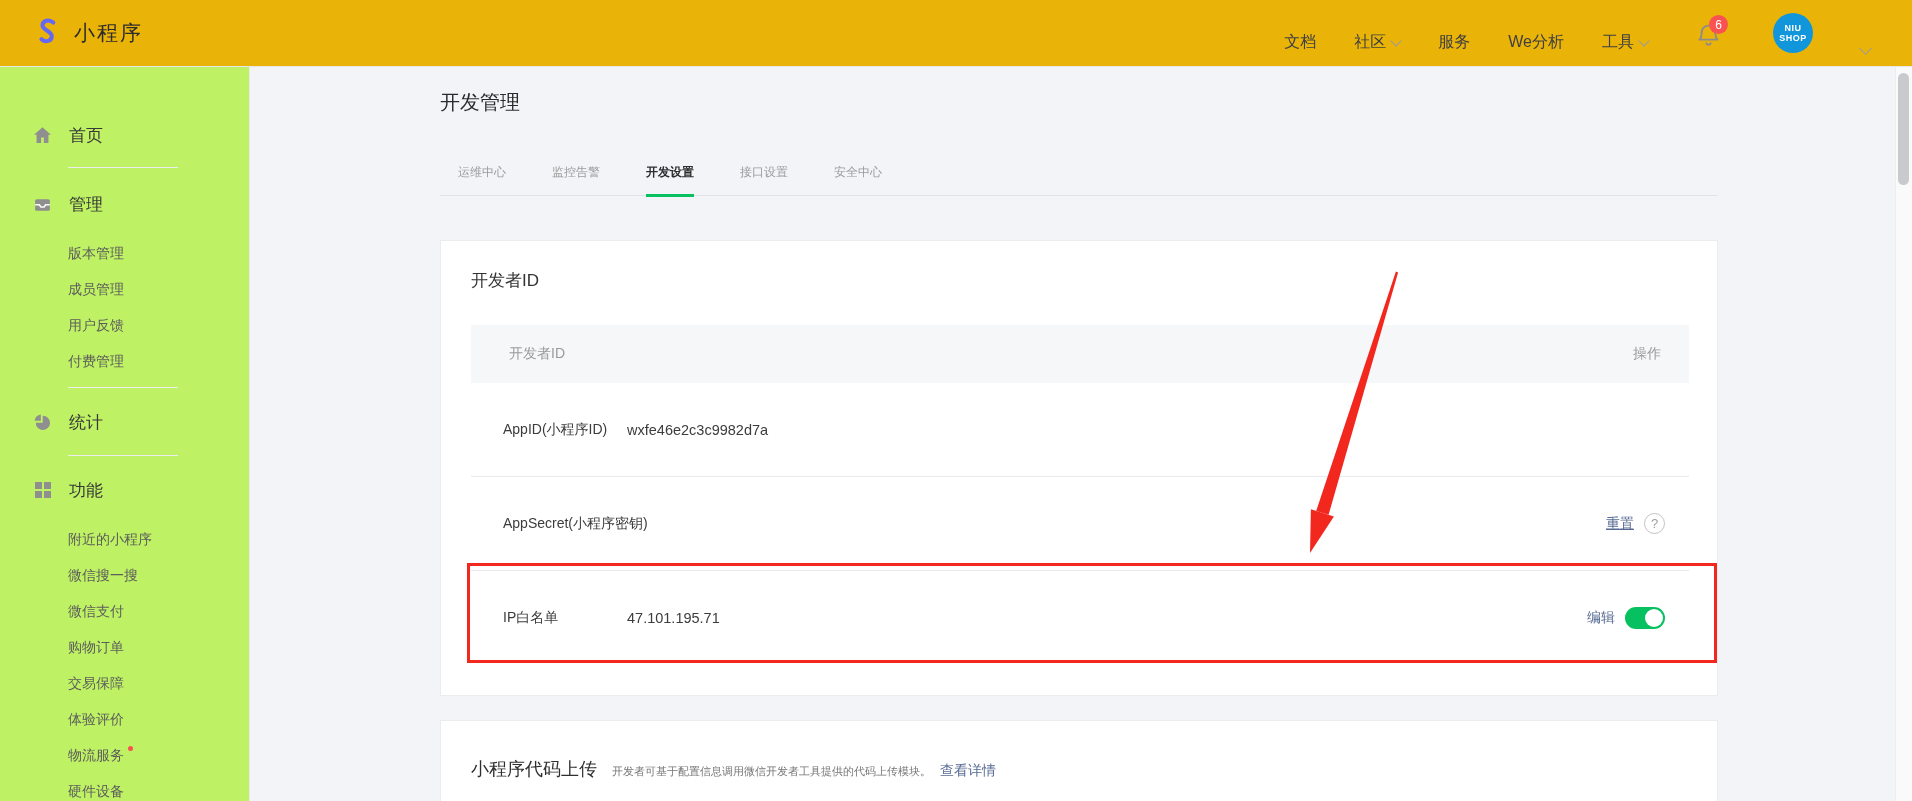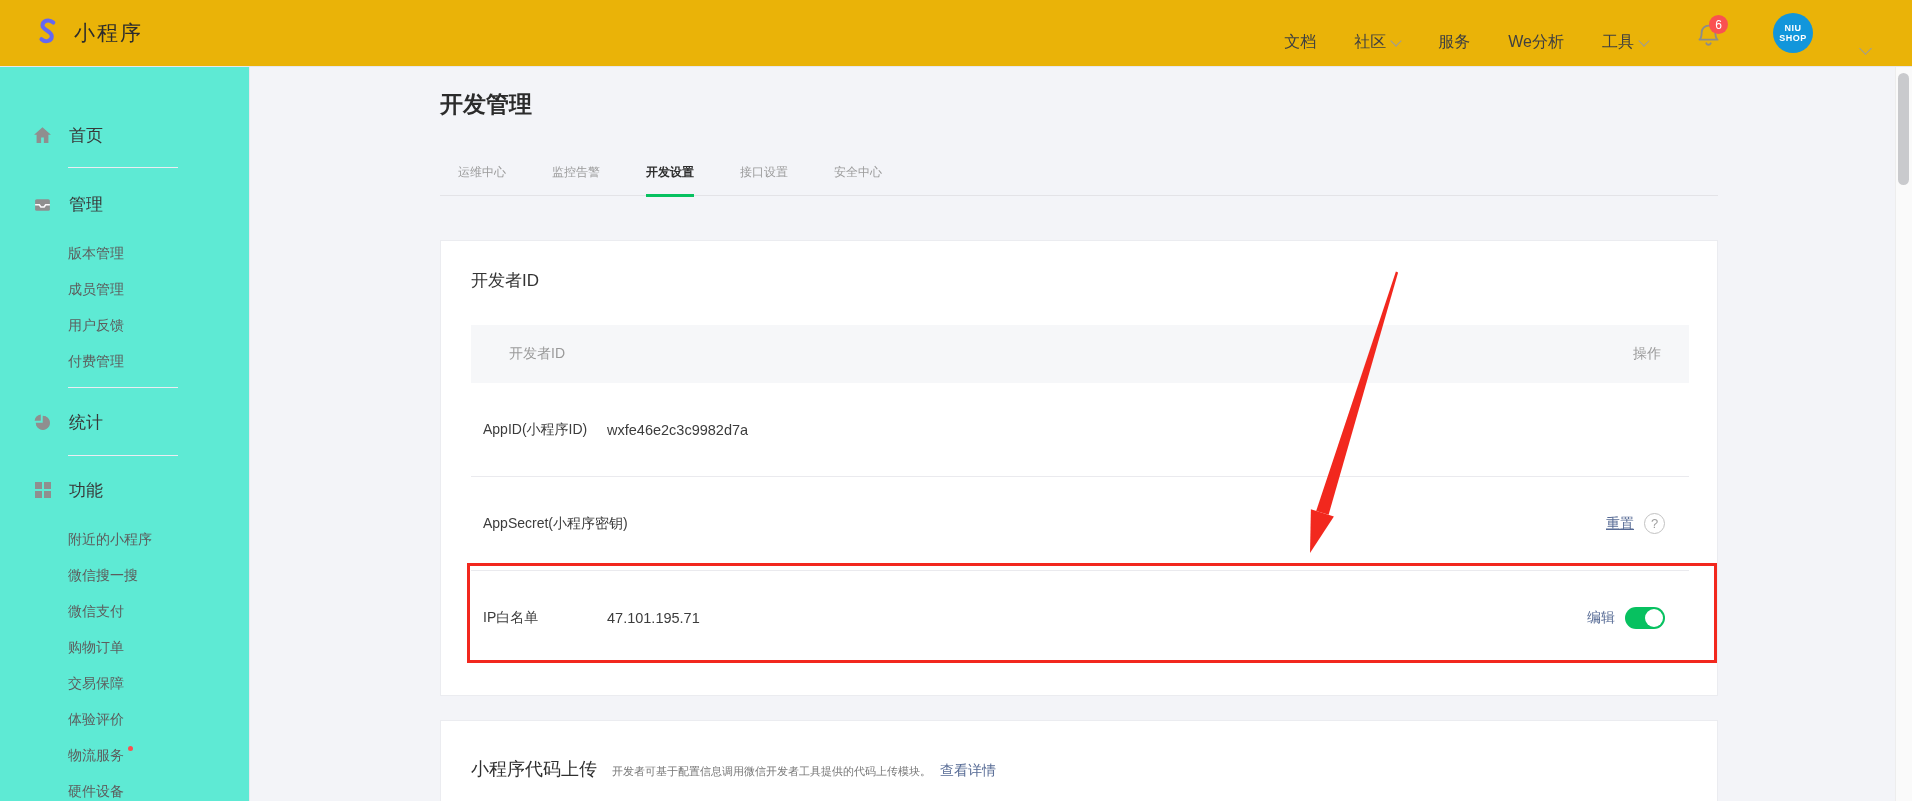--- a/index.html
+++ b/index.html
@@ -20,47 +20,47 @@
     transform:rotate(45deg);margin-left:6px;margin-top:-4px;}
   .bell-wrap{position:relative;margin-left:10px;cursor:pointer;}
   .badge{position:absolute;top:-7px;left:13px;min-width:19px;height:19px;border-radius:10px;background:#fa5151;
     color:#fff;font-size:12px;display:flex;align-items:center;justify-content:center;padding:0 2px;box-sizing:border-box;}
   .avatar{width:40px;height:40px;border-radius:50%;background:#1296db;color:#fff;display:flex;flex-direction:column;
     align-items:center;justify-content:center;font-weight:bold;font-size:9px;line-height:10px;margin-left:14px;cursor:pointer;
     letter-spacing:.5px;}
   .avatar-caret{width:8px;height:8px;border-right:1.6px solid #9c9c9c;border-bottom:1.6px solid #9c9c9c;
     transform:rotate(45deg);margin-left:10px;margin-top:-4px;cursor:pointer;}
   
-  .sidebar{position:absolute;top:67px;left:0;width:250px;bottom:0;background:#5eead4;
+  .sidebar{position:absolute;top:67px;left:0;width:250px;bottom:0;background:#bef264;
     border-right:1px solid #e9e9ee;box-sizing:border-box;padding-top:48px;z-index:2;}
   .side-item{display:flex;align-items:center;padding-left:33px;height:40px;font-size:17px;color:#383838;cursor:pointer;}
   .side-item .ic{width:19px;height:19px;margin-right:17px;display:flex;align-items:center;justify-content:center;}
   .side-divider{height:1px;background:#ececf1;width:110px;margin:12px 0 12px 68px;}
   .sub-item{height:36px;line-height:36px;padding-left:68px;font-size:14px;color:#5d5d5d;cursor:pointer;position:relative;white-space:nowrap;}
   .sub-list{margin-top:11px;}
   .dot{display:inline-block;width:5px;height:5px;border-radius:50%;background:#fa5151;vertical-align:9px;margin-left:4px;}
   .mt16{margin-top:16px;}.mt14{margin-top:14px;}
   
   .main{position:absolute;top:67px;left:250px;right:16px;bottom:0;background:#f3f4f8;overflow:hidden;}
-  .page-title{position:absolute;left:190px;top:22px;font-size:23px;color:#2b2b2b;font-weight:700;text-align:center;}
+  .page-title{position:absolute;left:190px;top:22px;font-size:20px;color:#2b2b2b;font-weight:400;text-align:center;}
   .tabs{position:absolute;left:190px;top:97px;width:1278px;border-bottom:1px solid #e3e3e7;
     display:flex;gap:46px;padding-left:18px;box-sizing:border-box;}
   .tab{font-size:12px;color:#9b9b9b;padding-bottom:13px;cursor:pointer;}
   .tab.active{color:#2d2d2d;font-weight:bold;border-bottom:3px solid #07c160;margin-bottom:-2px;}
   .card{position:absolute;left:190px;width:1278px;background:#fff;border:1px solid #ebecf0;box-sizing:border-box;}
   .card1{top:173px;height:456px;}
   .card2{top:653px;height:220px;}
   .card-heading{position:absolute;left:30px;top:28px;font-size:17px;color:#333;font-weight:500;}
   .tbl-header{position:absolute;left:30px;top:84px;width:1218px;height:58px;background:#f6f7f9;
     display:flex;align-items:center;justify-content:space-between;box-sizing:border-box;
     padding:0 28px 0 38px;font-size:14px;color:#9a9a9a;}
   .rows{position:absolute;left:30px;top:142px;width:1218px;}
   .row{height:94px;display:flex;align-items:center;box-sizing:border-box;}
   .row.bline{border-bottom:1px solid #eaeaee;}
-  .row-label{width:124px;margin-left:12px;font-size:14px;color:#3c3c3c;white-space:nowrap;}
+  .row-label{width:124px;margin-left:32px;font-size:14px;color:#3c3c3c;white-space:nowrap;}
   .row-value{font-size:14.5px;color:#3c3c3c;}
   .row-right{margin-left:auto;display:flex;align-items:center;gap:10px;padding-right:24px;}
   .link{color:#576b95;font-size:14px;cursor:pointer;}
   .u{text-decoration:underline;}
   .help{width:19px;height:19px;border-radius:50%;border:1px solid #c2c2c2;color:#9f9f9f;font-size:13px;
     display:flex;align-items:center;justify-content:center;cursor:pointer;}
   .toggle{width:40px;height:22px;border-radius:11px;background:#07c160;position:relative;cursor:pointer;}
   .knob{position:absolute;right:2px;top:2px;width:18px;height:18px;border-radius:50%;background:#fff;}
   .highlight-box{position:absolute;left:26px;top:322px;width:1250px;height:100px;
     border:3px solid #f2281e;box-sizing:border-box;pointer-events:none;z-index:3;}

